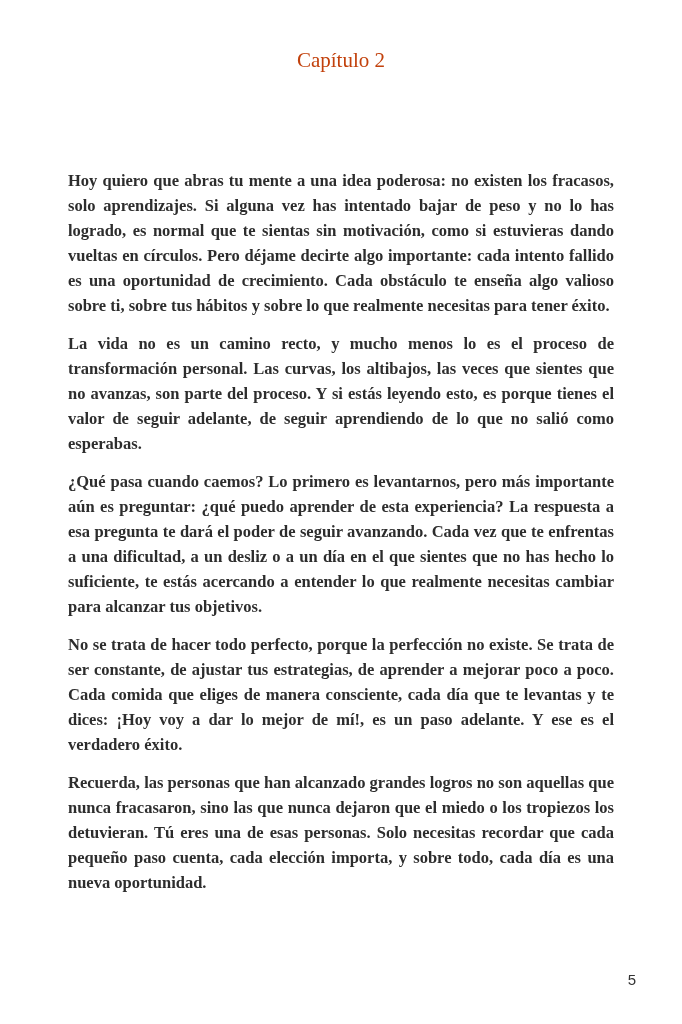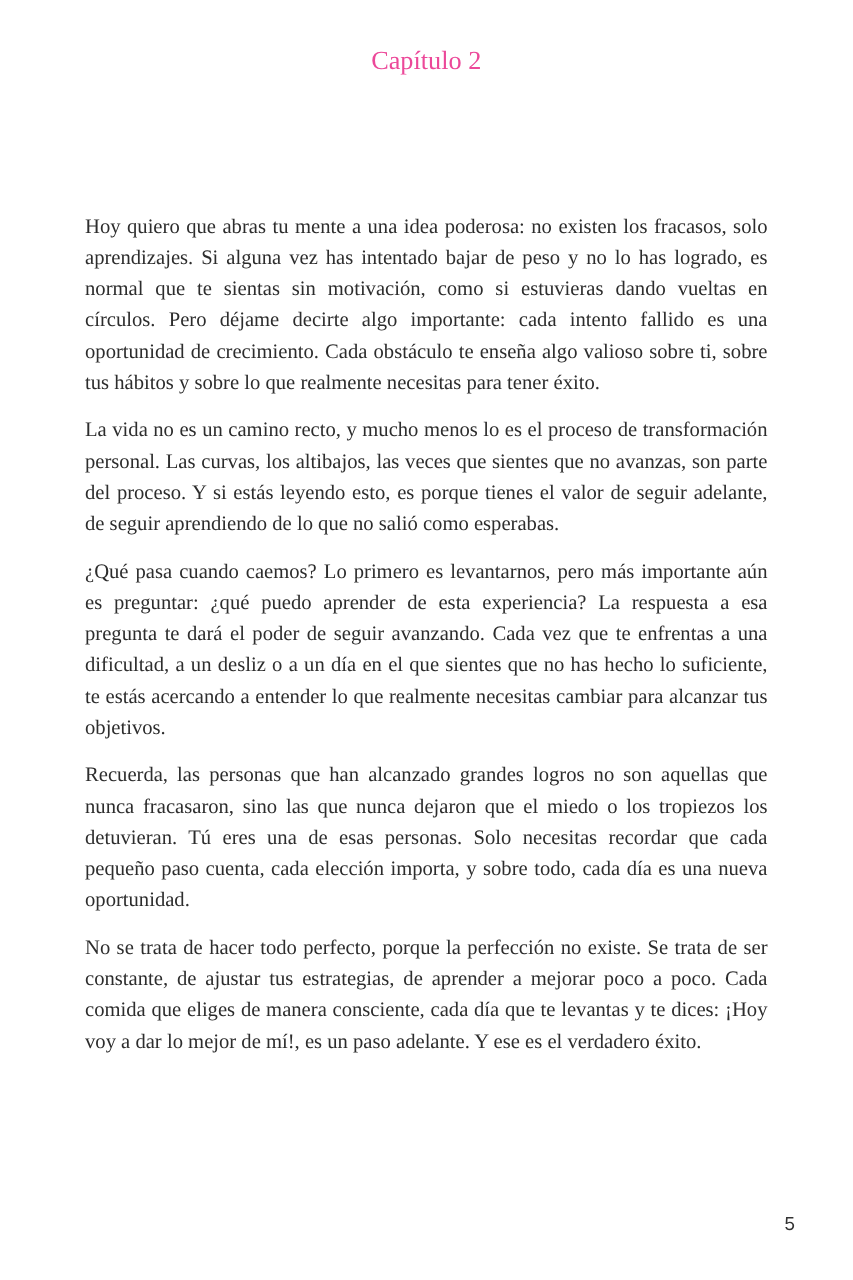--- a/index.html
+++ b/index.html
@@ -11,26 +11,26 @@
     position: relative;
     width: 682px;
     height: 1024px;
     background: #ffffff;
     box-sizing: border-box;
     font-family: "Liberation Serif", serif;
     color: #2d2d2d;
     overflow: hidden;
   }
   .chapter-label {
-    margin: 0;
+    margin: 12px;
     padding-top: 36px;
     text-align: center;
     font-size: 21px;
     font-weight: 400;
-    color: #ec4899;
+    color: #c2410c;
   }
   .chapter-title {
     margin: 24px 0 0 0;
     text-align: center;
     font-size: 27px;
     font-weight: 700;
     letter-spacing: 0.2px;
     color: #1c1c1c;
   }
   .body-text {
@@ -38,20 +38,21 @@
     top: 168px;
     left: 68px;
     right: 68px;
   }
   .body-text p {
     margin: 0 0 13px 0;
     font-size: 16.5px;
     line-height: 25px;
     text-align: justify;
     color: #2d2d2d;
+    font-weight: bold;
   }
   .page-number {
     position: absolute;
     right: 46px;
     bottom: 36px;
     font-family: "Liberation Sans", sans-serif;
     font-size: 15px;
     color: #333333;
   }
 </style>
@@ -60,19 +61,19 @@
 
 <div class="book-page">
 
   <h3 class="chapter-label">Capítulo 2</h3>
 
 
   <div class="body-text">
     <p>Hoy quiero que abras tu mente a una idea poderosa: no existen los fracasos, solo aprendizajes. Si alguna vez has intentado bajar de peso y no lo has logrado, es normal que te sientas sin motivación, como si estuvieras dando vueltas en círculos. Pero déjame decirte algo importante: cada intento fallido es una oportunidad de crecimiento. Cada obstáculo te enseña algo valioso sobre ti, sobre tus hábitos y sobre lo que realmente necesitas para tener éxito.</p>
     <p>La vida no es un camino recto, y mucho menos lo es el proceso de transformación personal. Las curvas, los altibajos, las veces que sientes que no avanzas, son parte del proceso. Y si estás leyendo esto, es porque tienes el valor de seguir adelante, de seguir aprendiendo de lo que no salió como esperabas.</p>
     <p>¿Qué pasa cuando caemos? Lo primero es levantarnos, pero más importante aún es preguntar: ¿qué puedo aprender de esta experiencia? La respuesta a esa pregunta te dará el poder de seguir avanzando. Cada vez que te enfrentas a una dificultad, a un desliz o a un día en el que sientes que no has hecho lo suficiente, te estás acercando a entender lo que realmente necesitas cambiar para alcanzar tus objetivos.</p>
+    <p>No se trata de hacer todo perfecto, porque la perfección no existe. Se trata de ser constante, de ajustar tus estrategias, de aprender a mejorar poco a poco. Cada comida que eliges de manera consciente, cada día que te levantas y te dices: ¡Hoy voy a dar lo mejor de mí!, es un paso adelante. Y ese es el verdadero éxito.</p>
     <p>Recuerda, las personas que han alcanzado grandes logros no son aquellas que nunca fracasaron, sino las que nunca dejaron que el miedo o los tropiezos los detuvieran. Tú eres una de esas personas. Solo necesitas recordar que cada pequeño paso cuenta, cada elección importa, y sobre todo, cada día es una nueva oportunidad.</p>
-    <p>No se trata de hacer todo perfecto, porque la perfección no existe. Se trata de ser constante, de ajustar tus estrategias, de aprender a mejorar poco a poco. Cada comida que eliges de manera consciente, cada día que te levantas y te dices: ¡Hoy voy a dar lo mejor de mí!, es un paso adelante. Y ese es el verdadero éxito.</p>
   </div>
 
   <div class="page-number">5</div>
 
 </div>
 
 </body></html>

